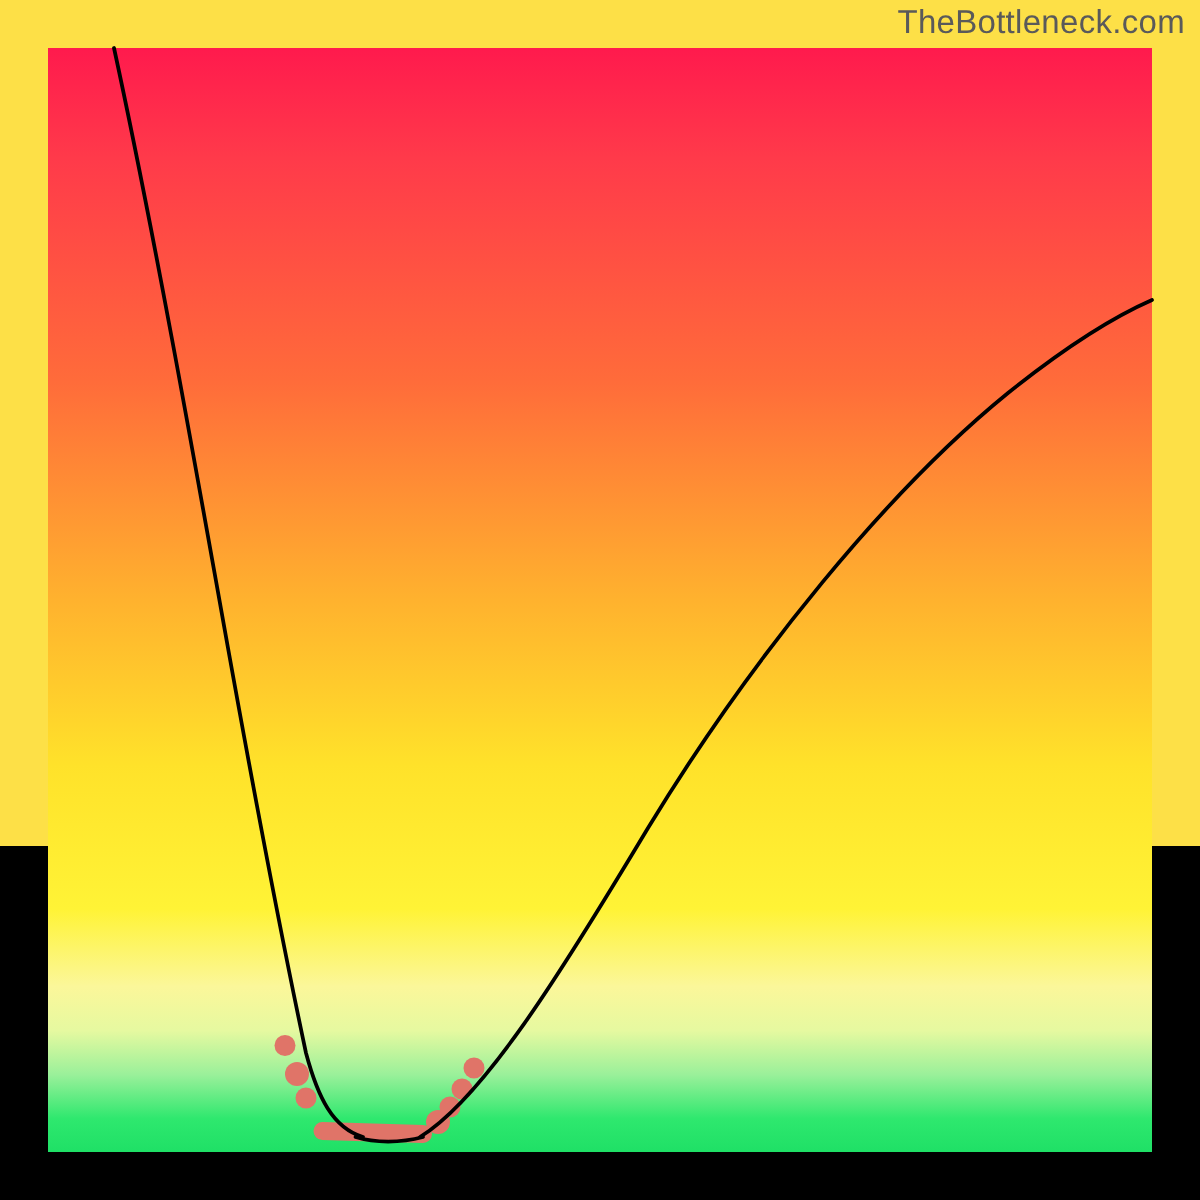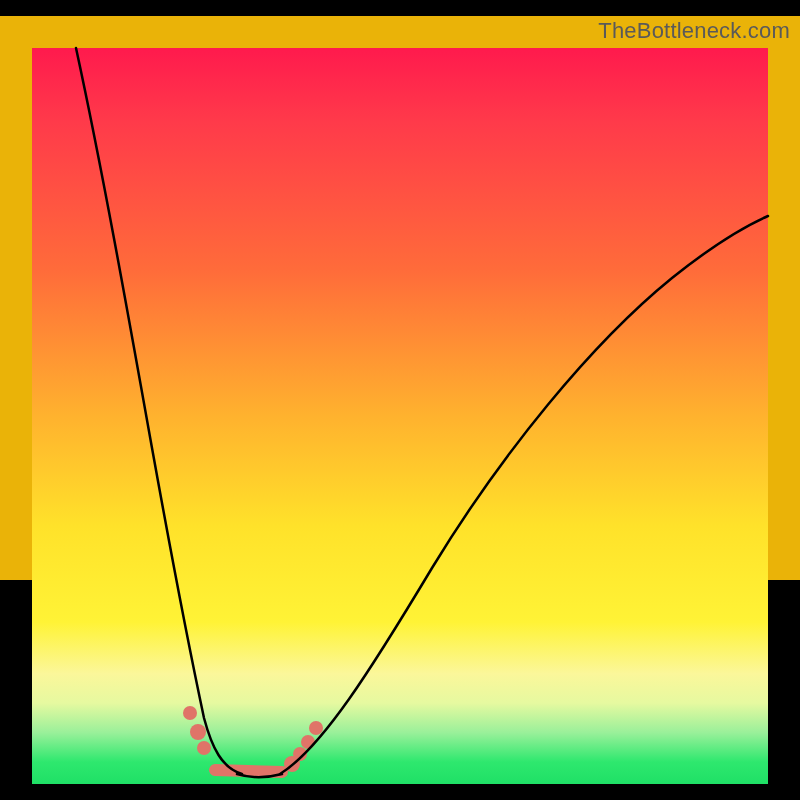--- a/index.html
+++ b/index.html
@@ -10,22 +10,21 @@
     background: #000;
     overflow: hidden;
     font-family: Arial, Helvetica, sans-serif;
   }
   .frame {
     position: absolute;
     left: 0;
     top: 0;
     width: 800px;
     height: 564px;
-    background: #eab308;
-    margin-top: 16px;
+    background: #fde047;
   }
   .plot-area {
     position: absolute;
     left: 32px;
     top: 32px;
     width: 736px;
     height: 736px;
     
     background: linear-gradient(
       to bottom,

